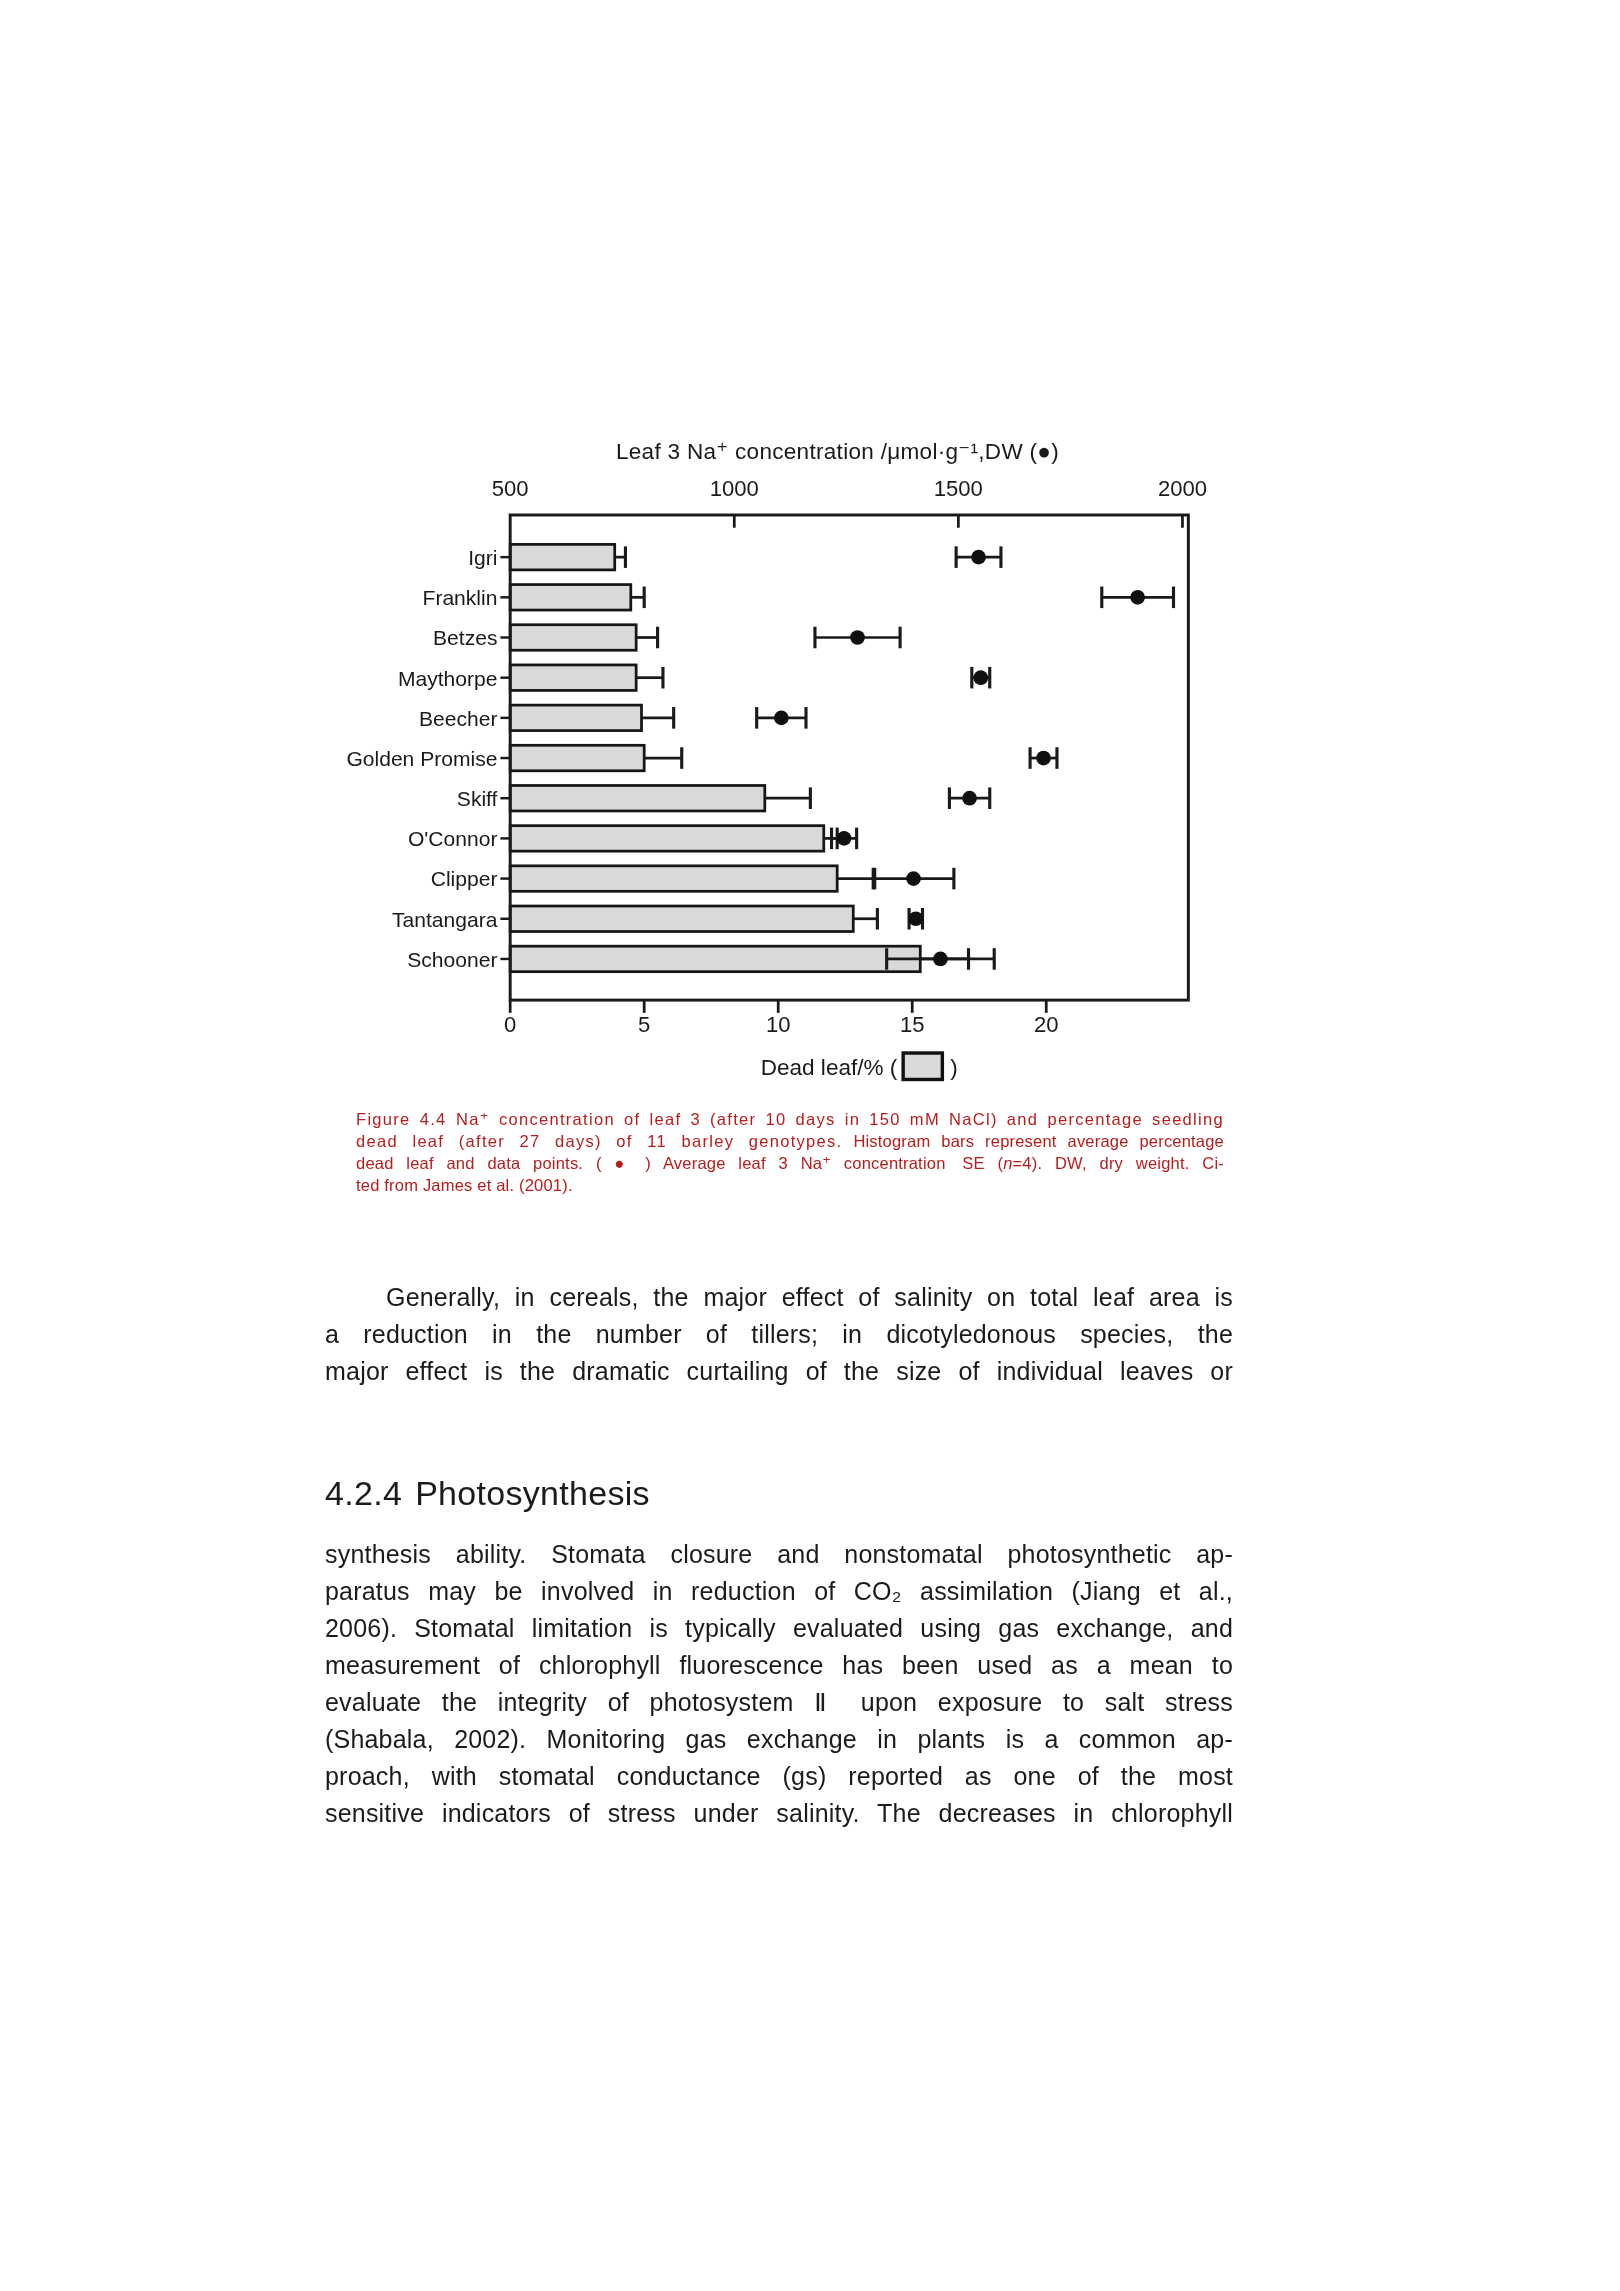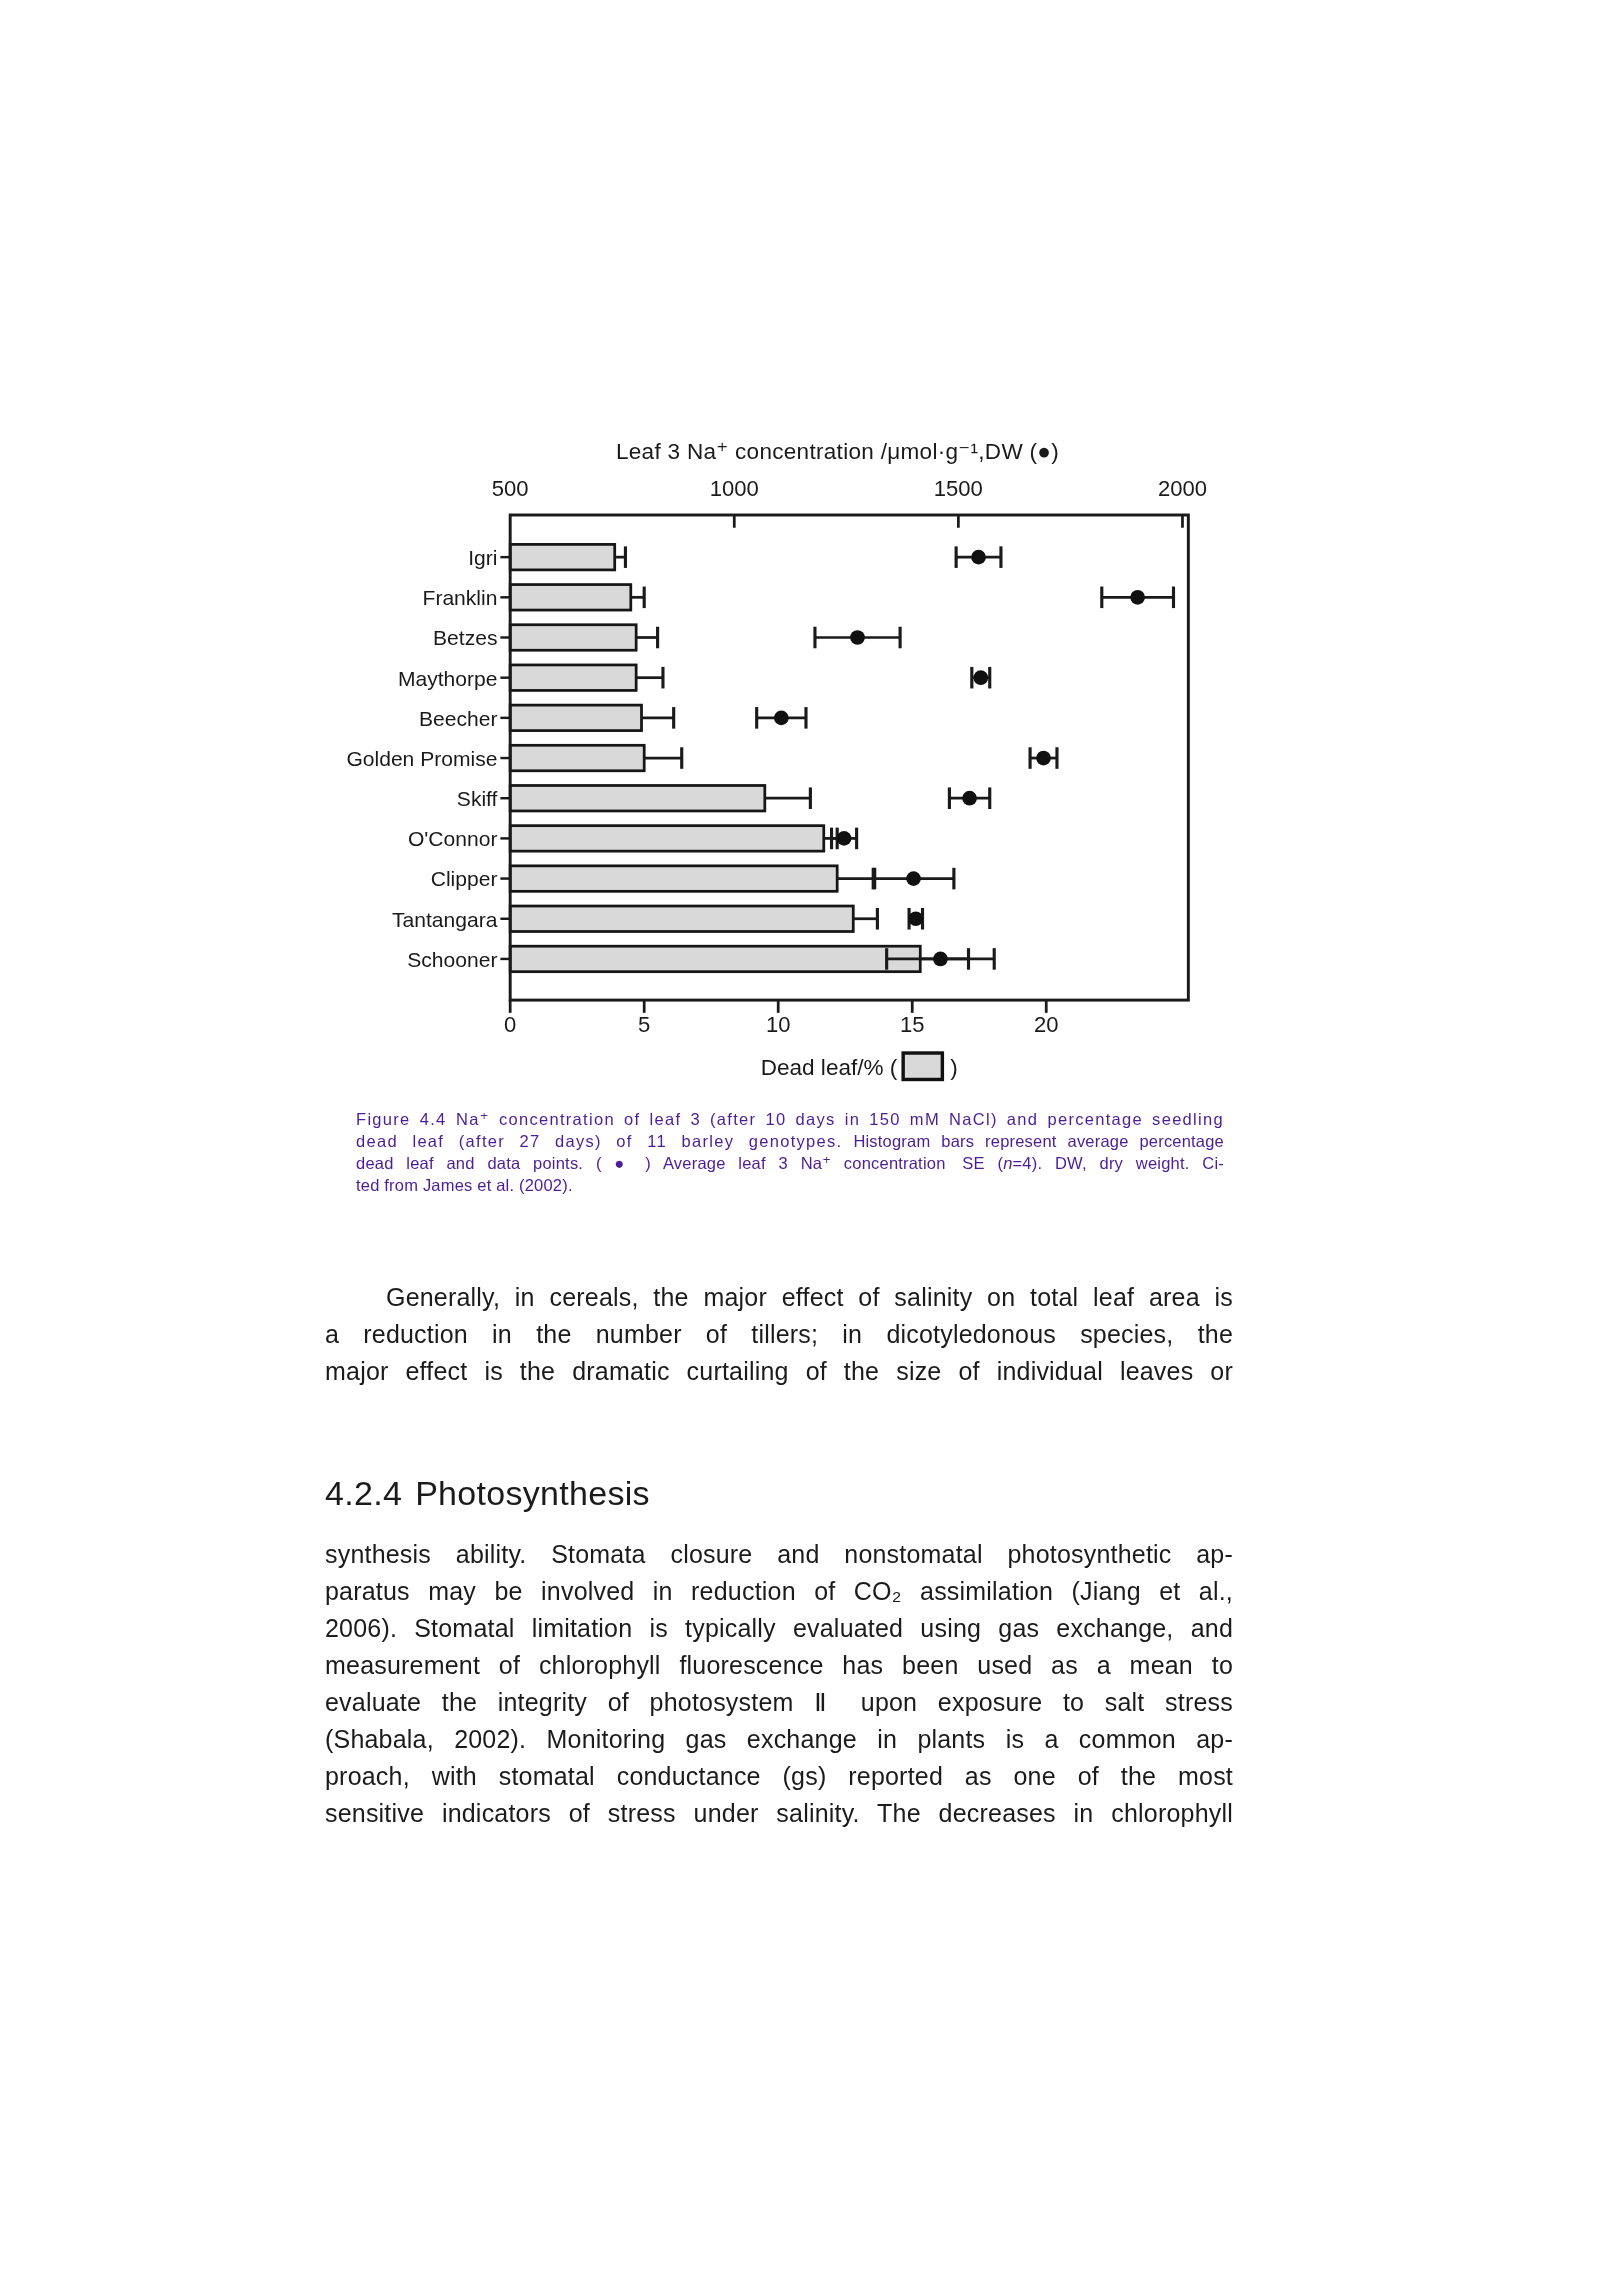--- a/index.html
+++ b/index.html
@@ -16,21 +16,21 @@
     display:flex;align-items:baseline;
   }
   .running-header .pagenum{font-size:28px;letter-spacing:1px;}
   .running-header .book-title{font-size:24px;margin-left:28px;letter-spacing:0.2px;}
 
   .chart-wrap{position:absolute;left:323px;top:417px;width:931px;height:686px;}
   .chart-wrap svg{display:block;}
 
   .caption{
     position:absolute;left:356px;top:1108px;width:868px;
-    font-size:16.5px;line-height:22px;color:#4c1d95;
+    font-size:16.5px;line-height:22px;color:#b91c1c;
   }
   .caption .cap-line{text-align:justify;text-align-last:justify;}
   .caption .cap-line.last{text-align-last:left;}
   .seg-spaced{letter-spacing:1.3px;word-spacing:2.5px;}
   .seg-normal{letter-spacing:0.2px;}
   .seg-italic{font-style:italic;letter-spacing:0.2px;}
 
   .body-para{
     position:absolute;left:325px;width:908px;
     font-size:25px;line-height:37px;letter-spacing:0.2px;color:#1b1b1b;
@@ -176,21 +176,21 @@
         <text x="586" y="671" text-anchor="end" font-size="23" fill="#1a1a1a">Dead leaf/% (</text>
         <rect x="592" y="649" width="40" height="27" fill="#d9d9d9" stroke="#111" stroke-width="3.5"></rect>
         <text x="640" y="671" text-anchor="start" font-size="23" fill="#1a1a1a">)</text>
       </svg>
     </div>
 
   <div class="caption" id="caption">
       <div class="cap-line"><span class="seg-spaced">Figure 4.4 Na⁺ concentration of leaf 3 (after 10 days in 150 mM NaCl) and percentage seedling</span></div>
       <div class="cap-line"><span class="seg-spaced">dead leaf (after 27 days) of 11 barley genotypes.</span><span class="seg-normal"> Histogram bars represent average percentage</span></div>
       <div class="cap-line"><span class="seg-normal">dead leaf and data points. ( ● ) Average leaf 3 Na⁺ concentration SE (</span><span class="seg-italic">n</span><span class="seg-normal">=4). DW, dry weight. Ci-</span></div>
-      <div class="cap-line last"><span class="seg-normal">ted from James et al. (2002).</span></div>
+      <div class="cap-line last"><span class="seg-normal">ted from James et al. (2001).</span></div>
     </div>
 
   <div class="body-para" id="para-0">
       <div class="b-line indent">Generally, in cereals, the major effect of salinity on total leaf area is</div>
       <div class="b-line">a reduction in the number of tillers; in dicotyledonous species, the</div>
       <div class="b-line">major effect is the dramatic curtailing of the size of individual leaves or</div>
     </div>
 
   <h2 class="section-heading"><span class="sec-num">4.2.4</span><span>Photosynthesis</span></h2>
 

